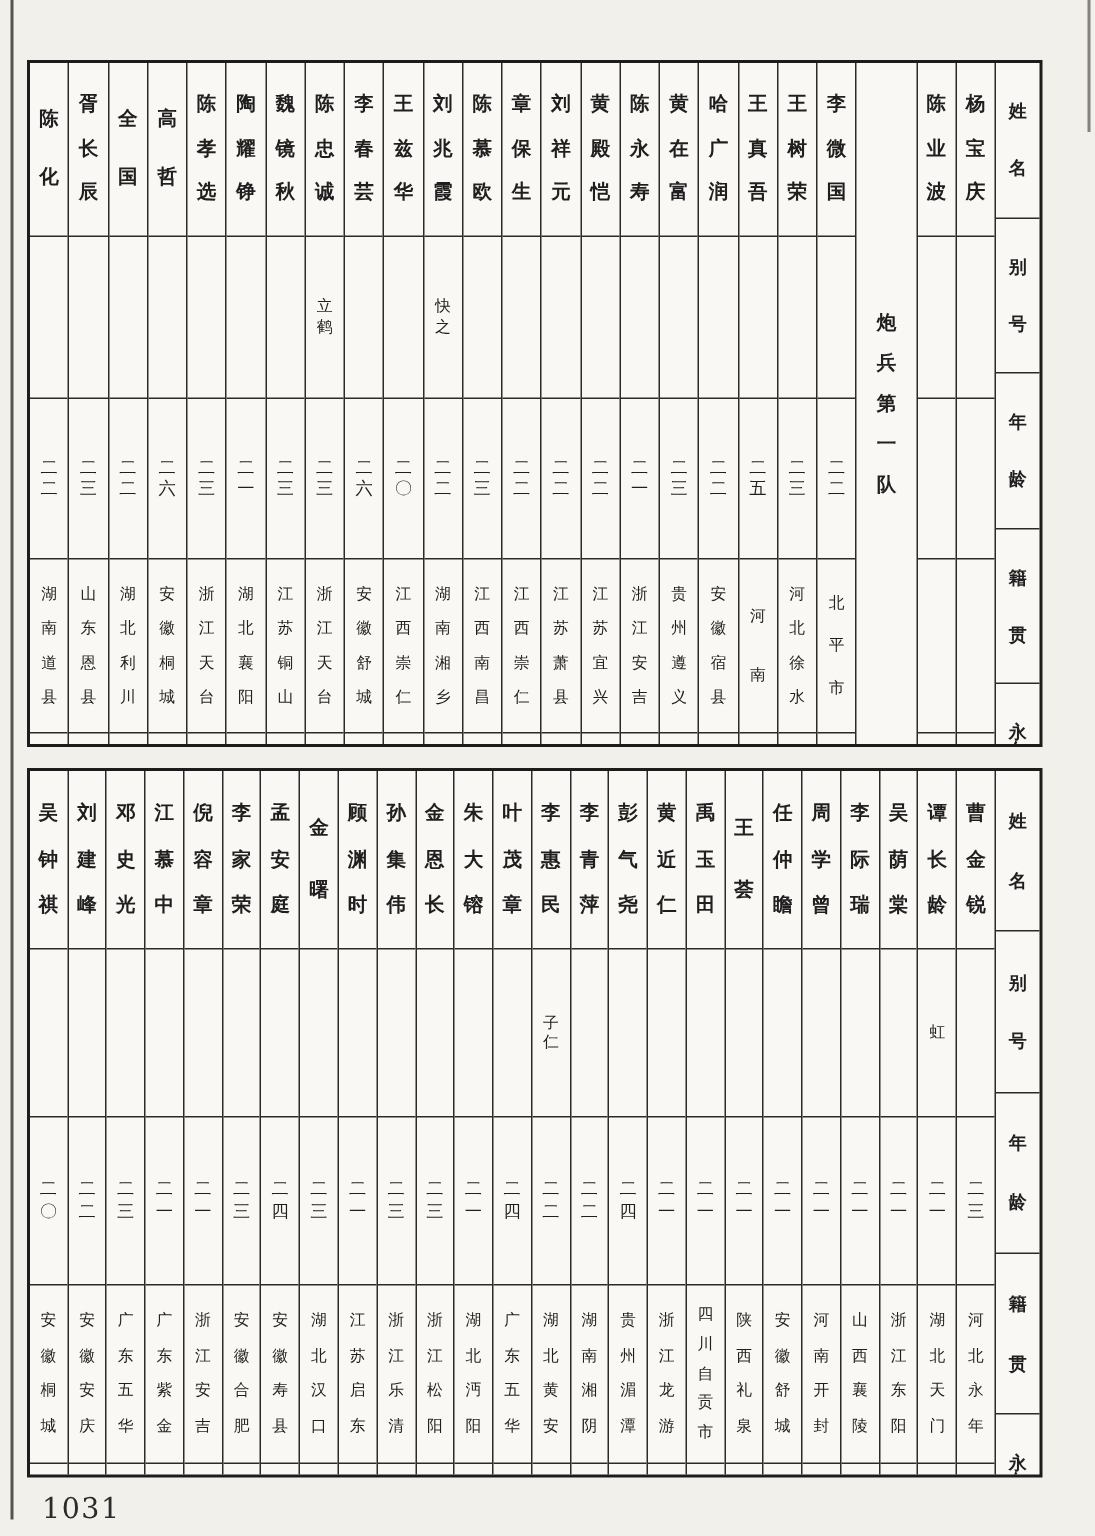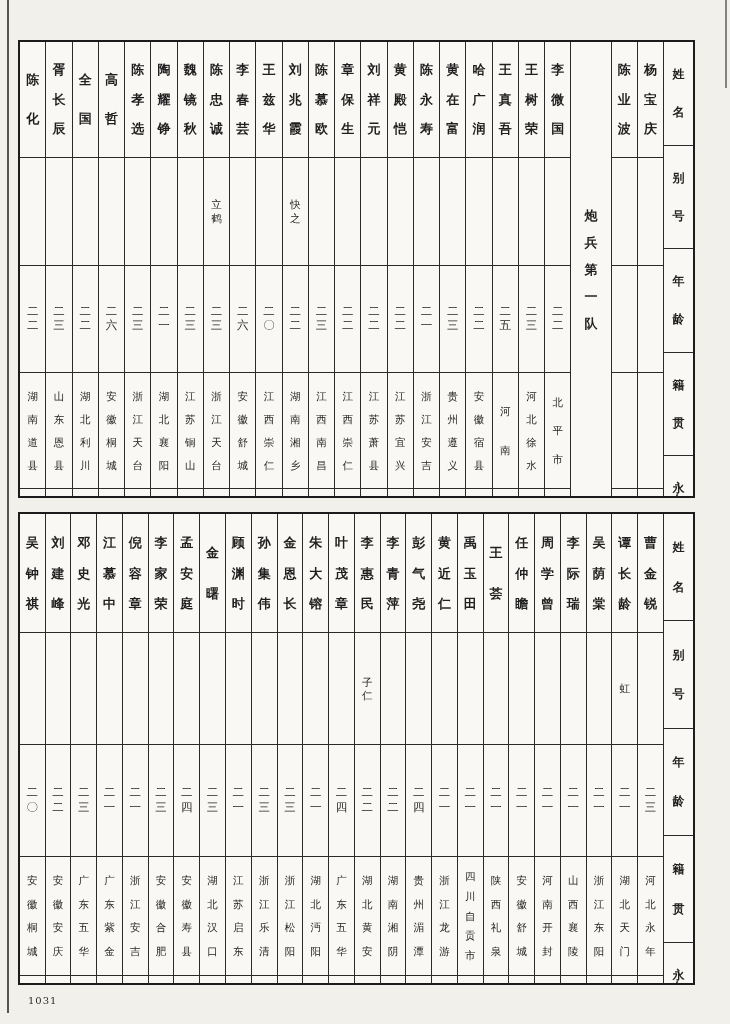--- a/index.html
+++ b/index.html
@@ -76,21 +76,21 @@
     gap: 14px;
     font-size: 13px;
     font-weight: 600;
   }
 
   .page-number {
     position: absolute;
     left: 28px;
     top: 995px;
     font-family: "DejaVu Serif", serif;
-    font-size: 10px;
+    font-size: 19px;
     letter-spacing: 1px;
     color: #2b2b2b;
   }
 
   
   .edge-left  { position: absolute; left: 7px; top: 0; width: 2px; height: 1013px; background: #2c2c2c; opacity: .8; }
   .edge-right { position: absolute; right: 3px; top: 0; width: 2px; height: 88px; background: #3a3a3a; opacity: .6; }
 </style>
 </head>
 <body>

